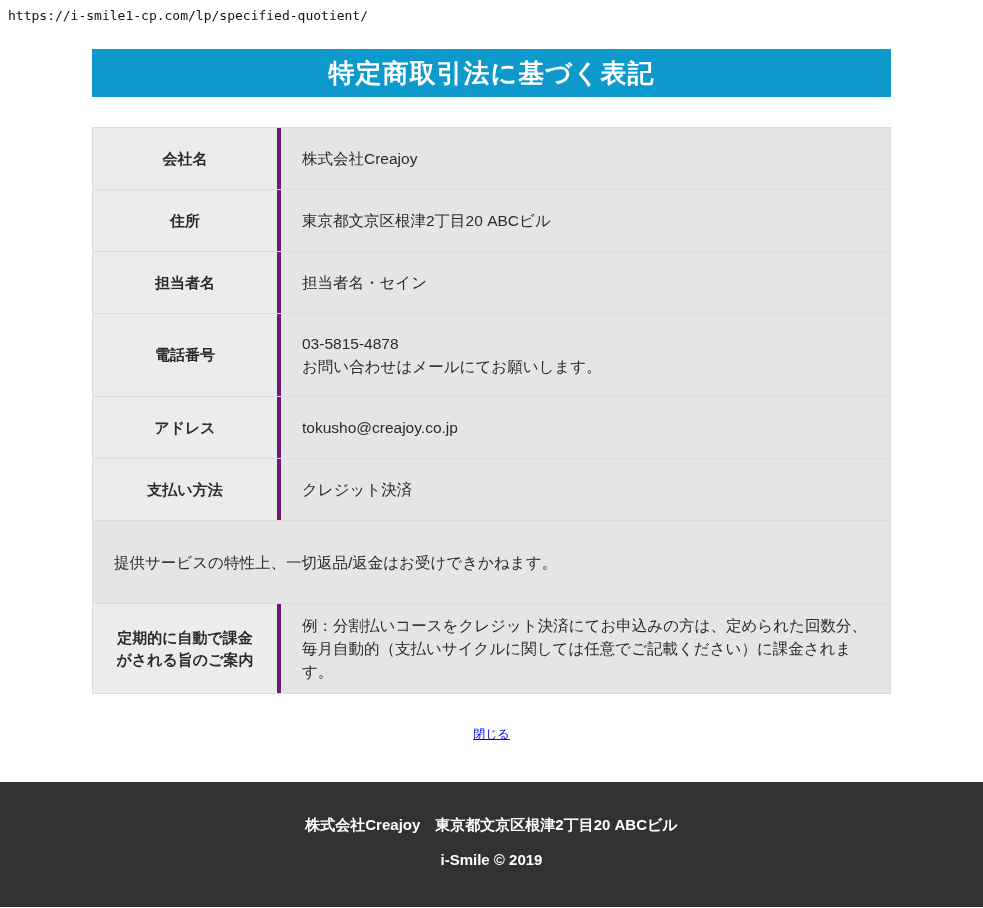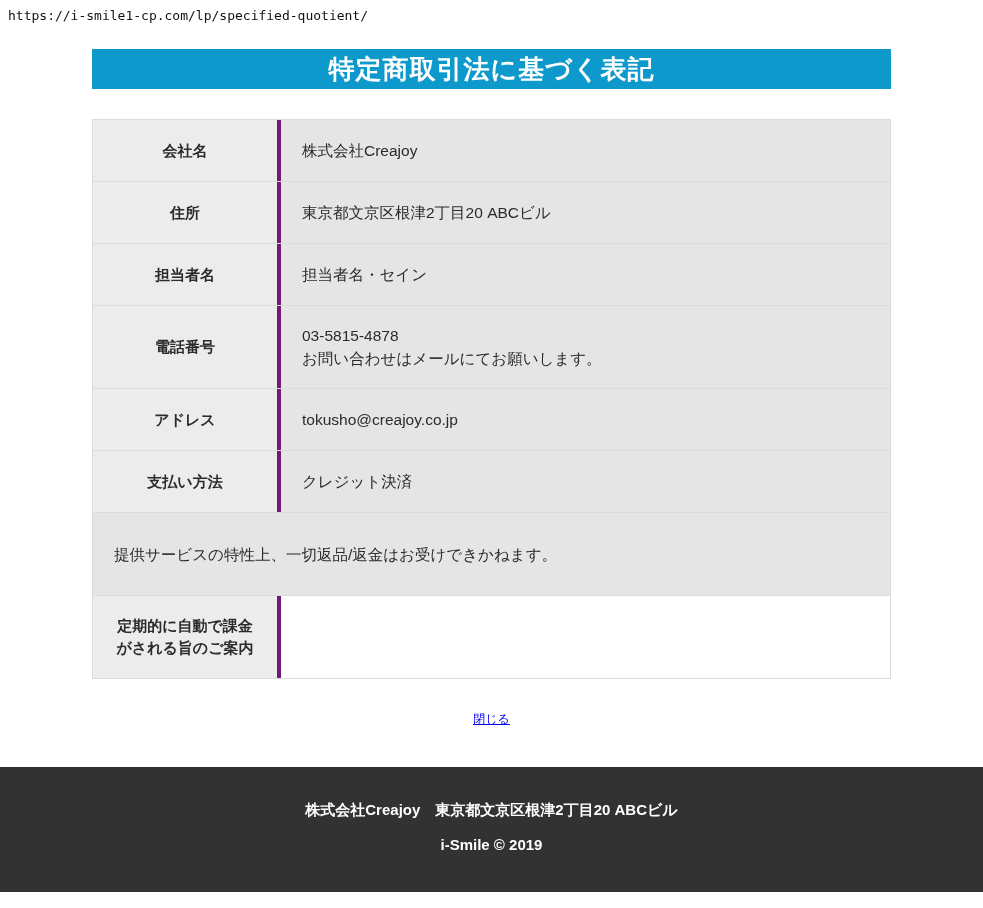--- a/index.html
+++ b/index.html
@@ -31,21 +31,21 @@
     line-height: 16px;
     color: #111111;
     white-space: nowrap;
   }
   .content {
     width: 799px;
     margin: 0 auto;
   }
   .page-header {
     margin-top: 25px;
-    height: 40px;
+    height: 48px;
     background: var(--header-bg);
     display: flex;
     align-items: center;
     justify-content: center;
     text-align: right;
   }
   .page-header h1 {
     margin: 0;
     color: var(--header-text);
     font-size: 26px;
@@ -156,20 +156,21 @@
     </div>
     <div class="trow">
       <div class="tlabel">支払い方法</div>
       <div class="tvalue">クレジット決済</div>
     </div>
     <div class="trow tall">
       <div class="tvalue">提供サービスの特性上、一切返品/返金はお受けできかねます。</div>
     </div>
     <div class="trow tall">
       <div class="tlabel">定期的に自動で課金がされる旨のご案内</div>
+      <div class="tvalue">例：分割払いコースをクレジット決済にてお申込みの方は、定められた回数分、毎月自動的（支払いサイクルに関しては任意でご記載ください）に課金されます。</div>
     </div>
   </div>
 
   <div class="close-wrap">
     <a href="#" class="close-link">閉じる</a>
   </div>
 
 </div>
 
 <div class="footer">

